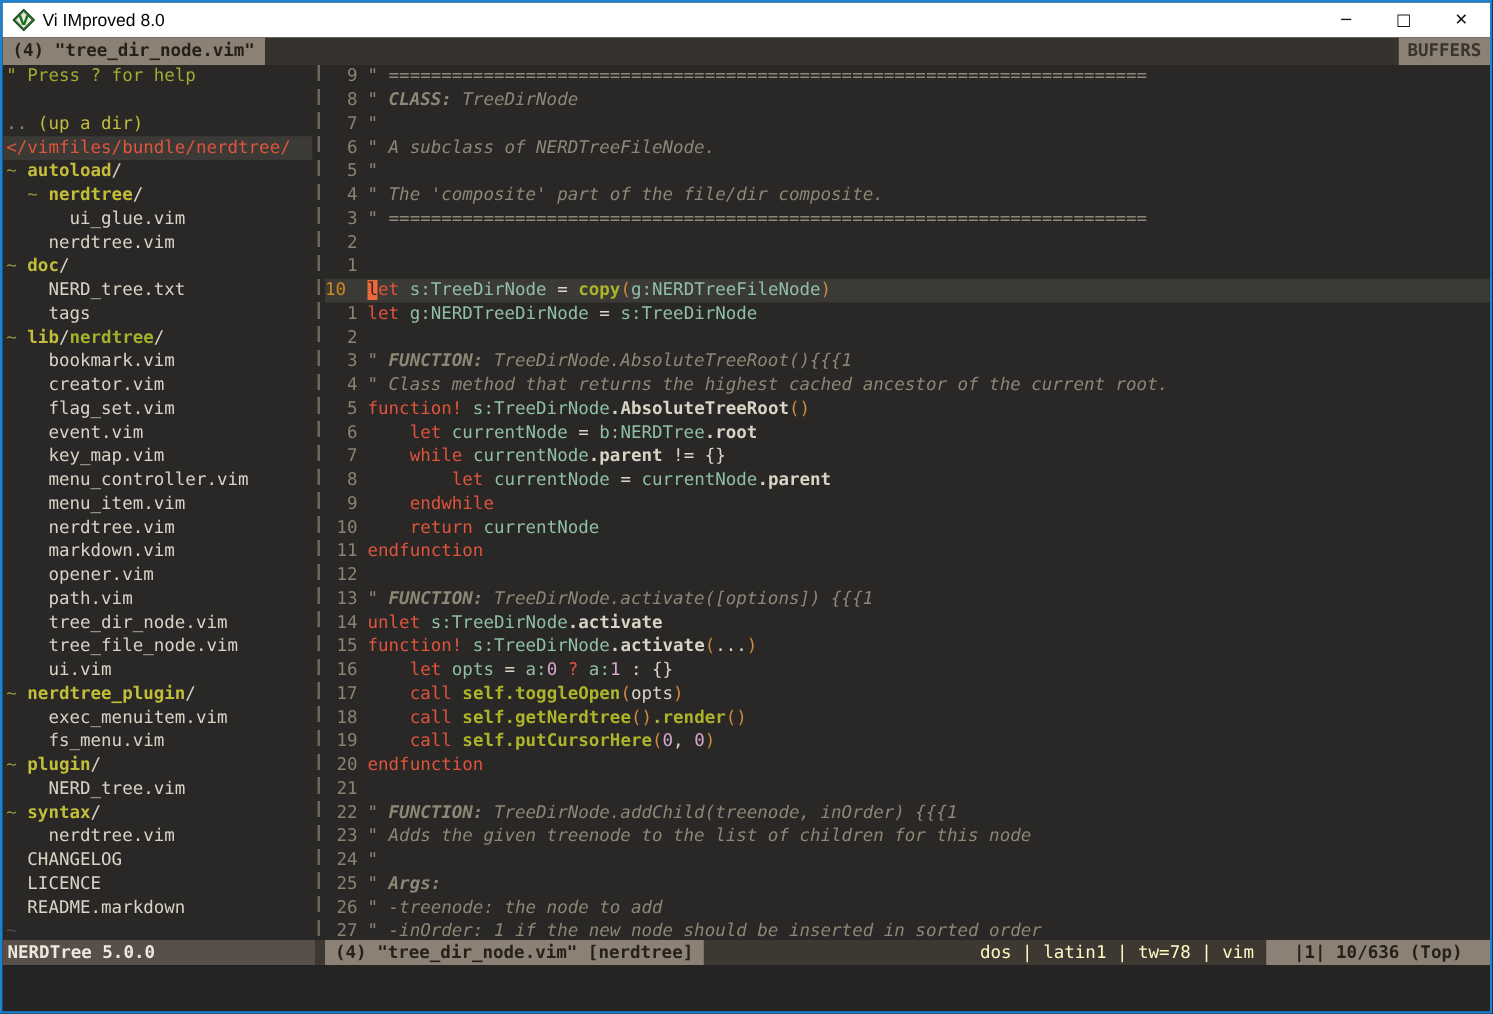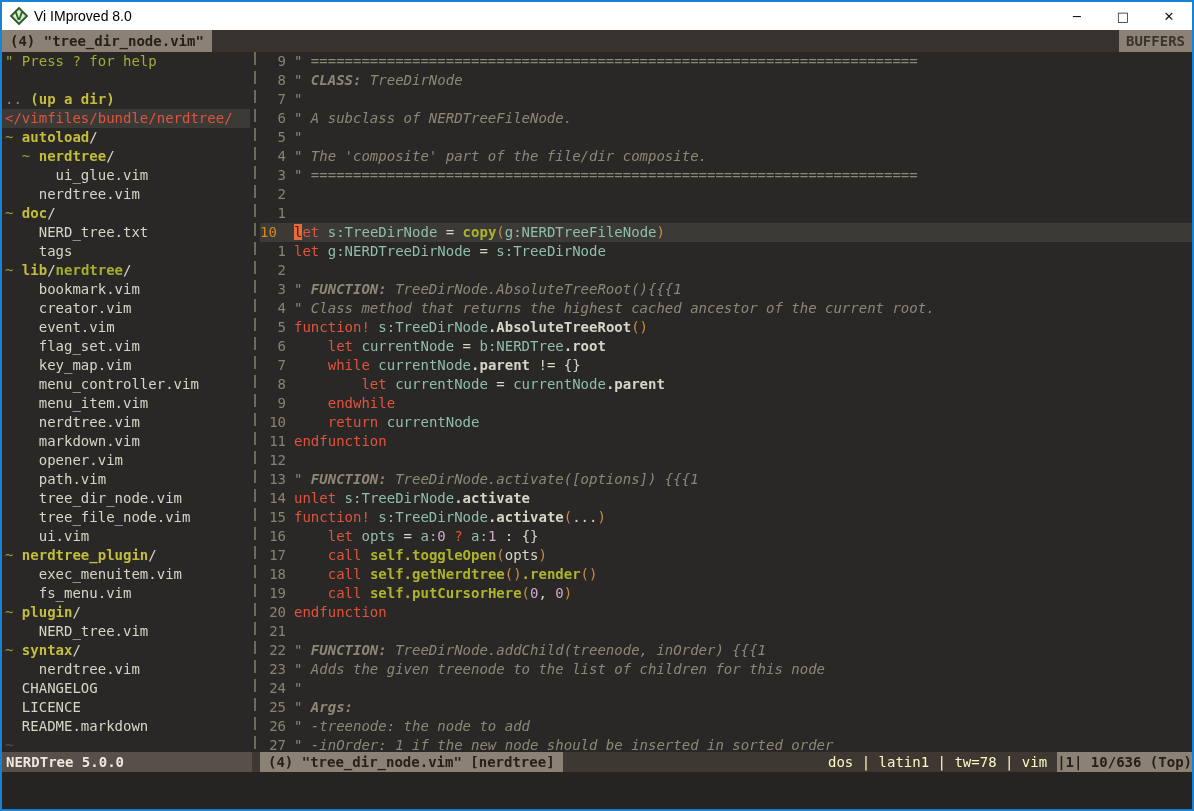--- a/index.html
+++ b/index.html
@@ -41,38 +41,38 @@
   .t-keyword  { color:var(--keyword,#e0543c); }
   .t-ident    { color:var(--ident,#90bfa9); }
   .t-func     { color:var(--func,#adb42a); font-weight:bold; }
   .t-paren    { color:var(--paren,#cd8b41); }
   .t-number   { color:var(--number,#d3a8cc); }
   .t-plain    { color:var(--plain,#d8d4c6); }
   .t-member   { color:var(--plain,#d8d4c6); font-weight:bold; }
   .t-cursor   { background:var(--cursorBg,#ea6a3d); color:#33281e; }
   .t-help     { color:var(--help,#a3ab33); }
   .t-dim      { color:var(--comment,#8d8776); }
-  .t-dirb     { color:var(--dir,#c3bd3a); font-weight:bold;text-align:center; }
+  .t-dirb     { color:var(--dir,#c3bd3a); font-weight:normal;text-align:center; }
   .t-mark     { color:var(--mark,#8f9939); }
   .t-dir      { color:var(--dir,#c3bd3a); font-weight:bold; }
   .t-dir2     { color:var(--dir2,#a4b02c); font-weight:bold; }
   .t-file     { color:var(--plain,#d8d4c6);margin-top:32px; }
   .t-root     { color:var(--keyword,#e0543c); }
   .t-tilde    { color:#4d5052; }
   
   .statusline { flex:0 0 20px; background:var(--statusBg,#3d3831); display:flex;
                 font:14px/20px "DejaVu Sans Mono", monospace; }
   .seg-left { flex:0 0 250px; width:250px; box-sizing:border-box; padding-left:4px;
               background:#57504a; color:#ece8dc; font-weight:bold; }
   .seg-center { margin-left:8px; background:var(--tanBg,#8b8174); color:var(--tanFg,#262019);
                 font-weight:bold; padding:0 8px; }
   .spacer { flex:1 1 auto; }
   .seg-info { color:#fef9c3; padding-right:10px; }
   .seg-pos { background:var(--tanBg,#8b8174); color:var(--tanFg,#262019); font-weight:bold;
-             padding:0 0; }
+             padding:0 22px; }
   .cmdline { flex:0 0 37px; background:#252422; }
 </style>
 </head>
 <body>
 
 <div class="window">
 
   <div class="titlebar">
     <svg class="appicon" viewBox="0 0 16 16">
       <polygon points="8,0.5 15.5,8 8,15.5 0.5,8" fill="#3f9b3f" stroke="#1c4d1c" stroke-width="1"></polygon>
@@ -101,22 +101,22 @@
         <div class="row"><span class="t-mark">~ </span><span class="t-dir">autoload</span><span class="t-plain">/</span></div>
         <div class="row"><span class="t-plain">  </span><span class="t-mark">~ </span><span class="t-dir">nerdtree</span><span class="t-plain">/</span></div>
         <div class="row"><span class="t-plain">      </span><span class="t-file">ui_glue.vim</span></div>
         <div class="row"><span class="t-plain">    </span><span class="t-file">nerdtree.vim</span></div>
         <div class="row"><span class="t-mark">~ </span><span class="t-dir">doc</span><span class="t-plain">/</span></div>
         <div class="row"><span class="t-plain">    </span><span class="t-file">NERD_tree.txt</span></div>
         <div class="row"><span class="t-plain">    </span><span class="t-file">tags</span></div>
         <div class="row"><span class="t-mark">~ </span><span class="t-dir">lib</span><span class="t-plain">/</span><span class="t-dir2">nerdtree</span><span class="t-plain">/</span></div>
         <div class="row"><span class="t-plain">    </span><span class="t-file">bookmark.vim</span></div>
         <div class="row"><span class="t-plain">    </span><span class="t-file">creator.vim</span></div>
+        <div class="row"><span class="t-plain">    </span><span class="t-file">flag_set.vim</span></div>
         <div class="row"><span class="t-plain">    </span><span class="t-file">event.vim</span></div>
-        <div class="row"><span class="t-plain">    </span><span class="t-file">flag_set.vim</span></div>
         <div class="row"><span class="t-plain">    </span><span class="t-file">key_map.vim</span></div>
         <div class="row"><span class="t-plain">    </span><span class="t-file">menu_controller.vim</span></div>
         <div class="row"><span class="t-plain">    </span><span class="t-file">menu_item.vim</span></div>
         <div class="row"><span class="t-plain">    </span><span class="t-file">nerdtree.vim</span></div>
         <div class="row"><span class="t-plain">    </span><span class="t-file">markdown.vim</span></div>
         <div class="row"><span class="t-plain">    </span><span class="t-file">opener.vim</span></div>
         <div class="row"><span class="t-plain">    </span><span class="t-file">path.vim</span></div>
         <div class="row"><span class="t-plain">    </span><span class="t-file">tree_dir_node.vim</span></div>
         <div class="row"><span class="t-plain">    </span><span class="t-file">tree_file_node.vim</span></div>
         <div class="row"><span class="t-plain">    </span><span class="t-file">ui.vim</span></div>

